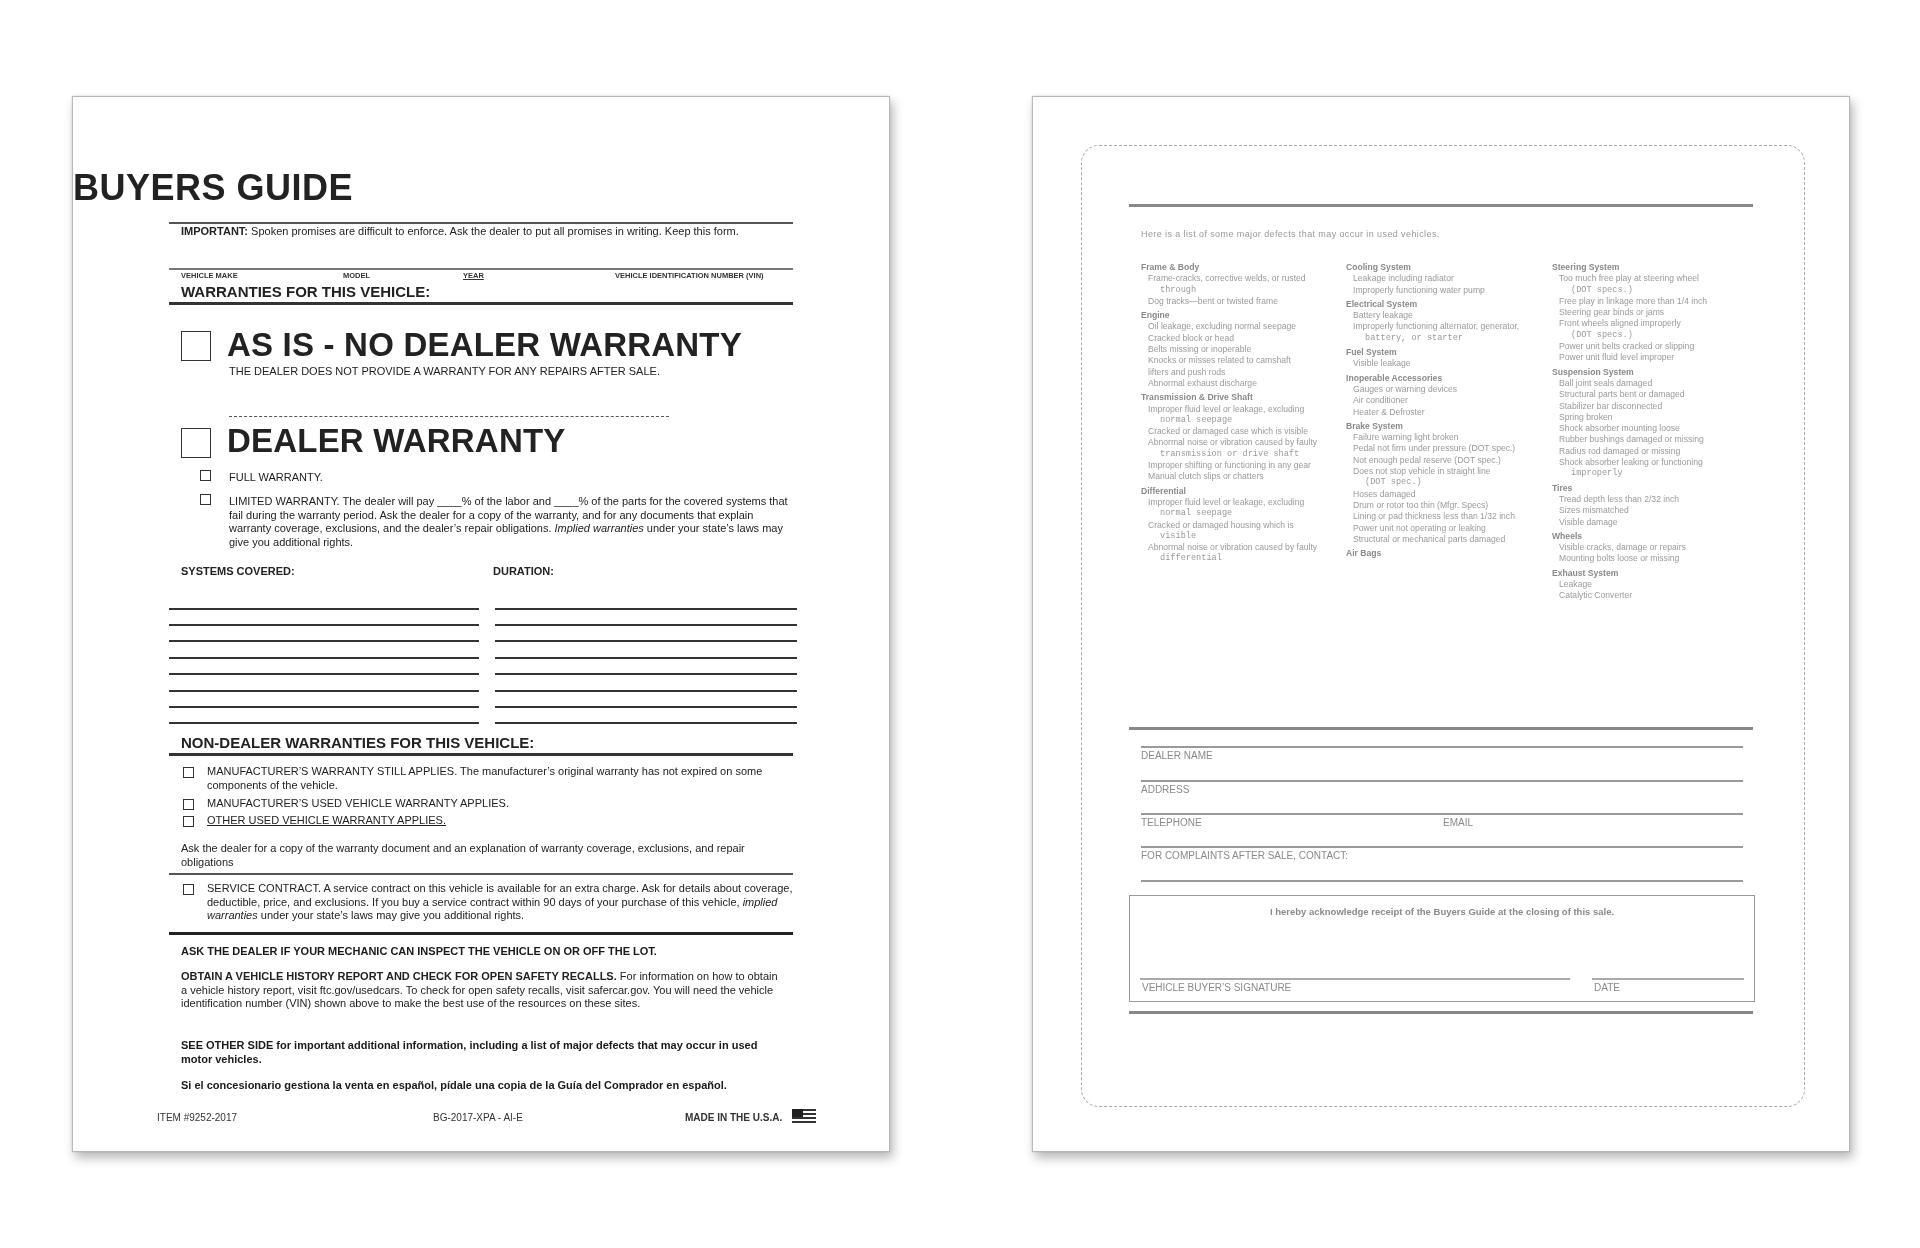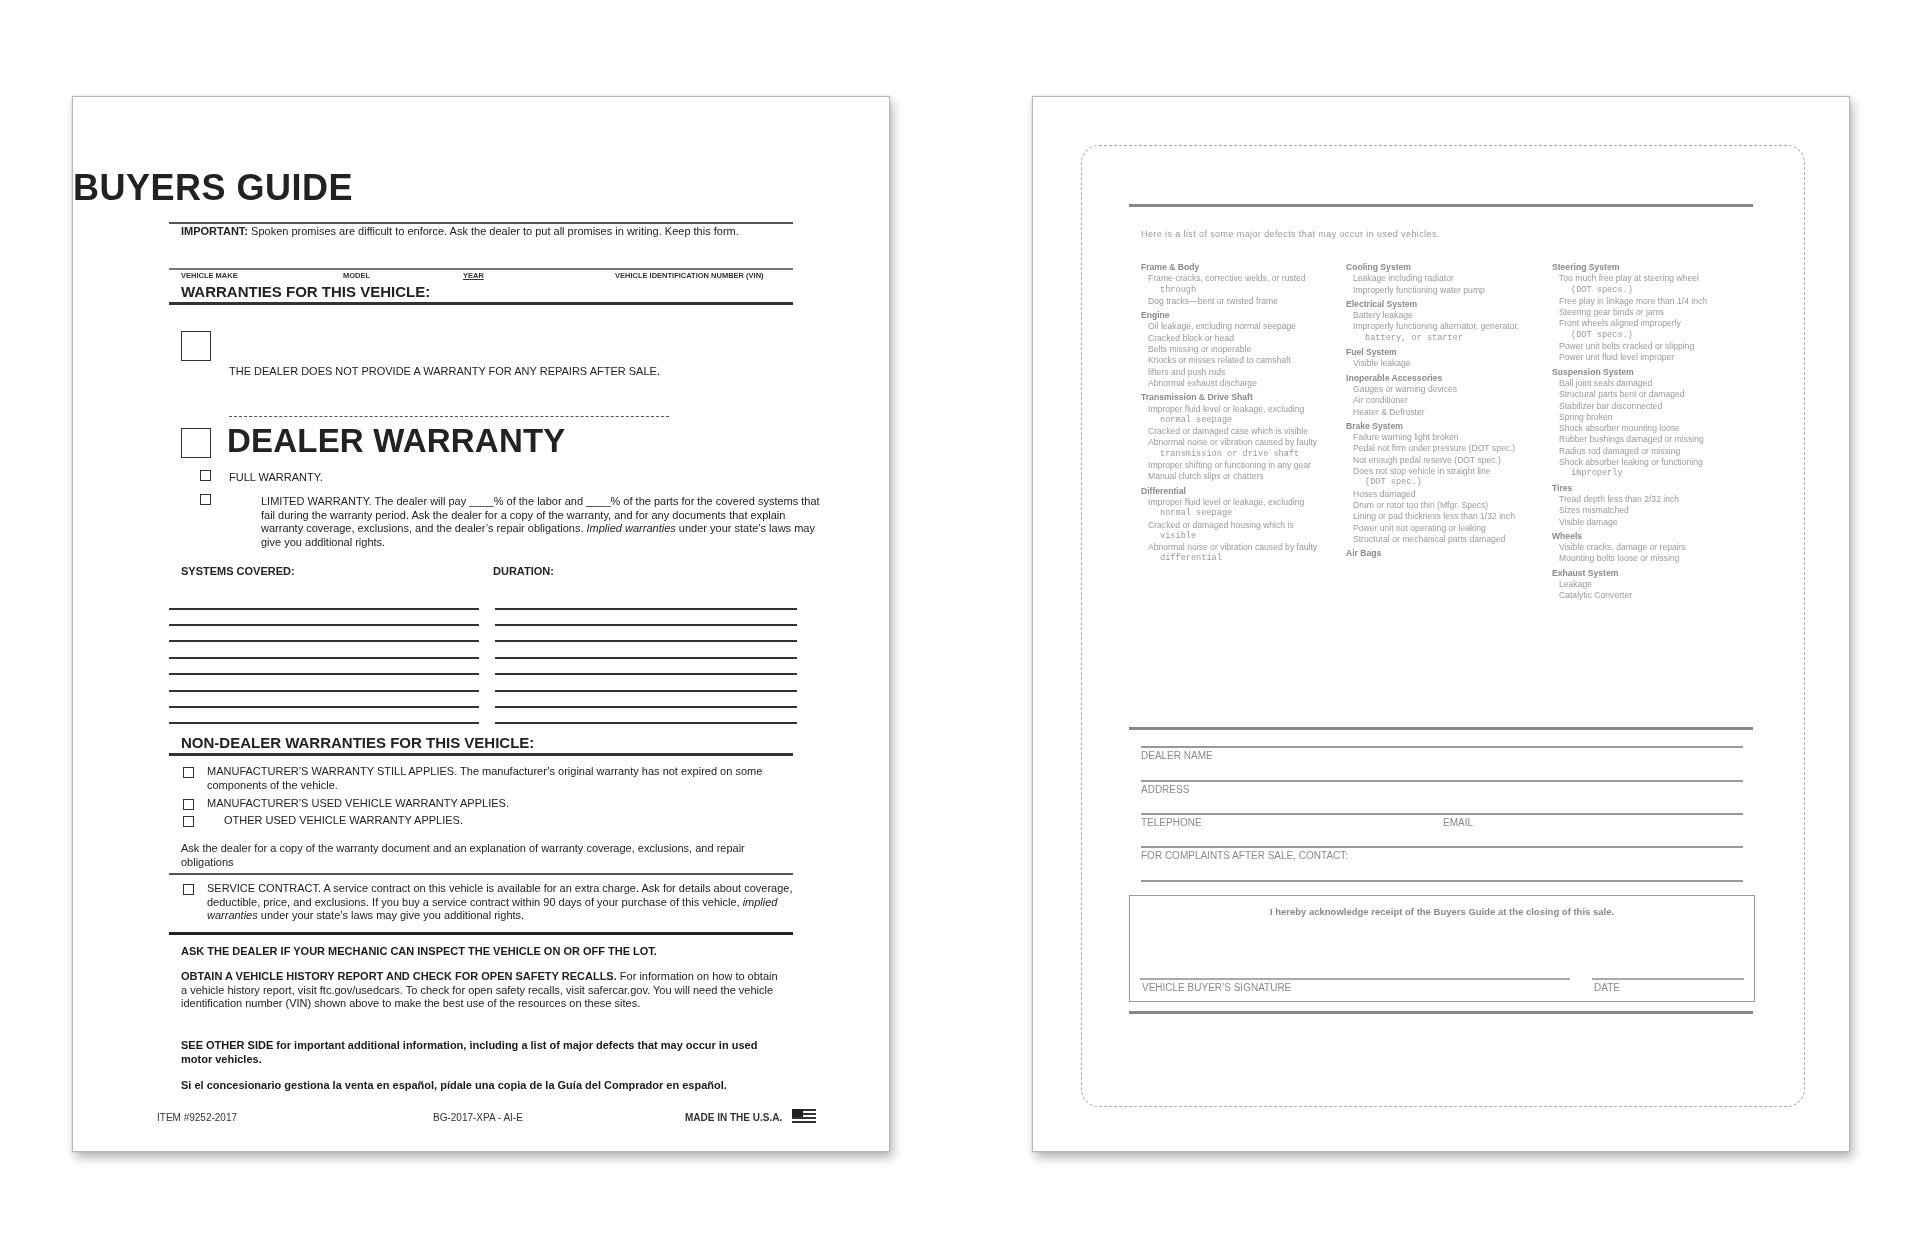--- a/index.html
+++ b/index.html
@@ -70,32 +70,33 @@
   <div class="abs vlabels">
     <span style="left:0;">VEHICLE MAKE</span>
     <span style="left:162px;">MODEL</span>
     <span style="left:282px;text-decoration:underline;">YEAR</span>
     <span style="left:434px;">VEHICLE IDENTIFICATION NUMBER (VIN)</span>
   </div>
   <div class="abs section-h" style="left:108px;top:186px;">WARRANTIES FOR THIS VEHICLE:</div>
   <div class="rule" style="top:205px;height:3px;background:#333;"></div>
 
   <div class="big-check" style="left:108px;top:234px;"></div>
+  <div class="abs big-h" style="left:154px;top:229px;">AS IS - NO DEALER WARRANTY</div>
   <div class="abs sub" style="left:156px;top:268px;">THE DEALER DOES NOT PROVIDE A WARRANTY FOR ANY REPAIRS AFTER SALE.</div>
 
   <div class="dash"></div>
 
   <div class="big-check" style="left:108px;top:331px;"></div>
   <div class="abs big-h" style="left:154px;top:325px;">DEALER WARRANTY</div>
 
   <div class="small-check" style="left:127px;top:373px;"></div>
   <div class="abs para" style="left:156px;top:374px;">FULL WARRANTY.</div>
 
   <div class="small-check" style="left:127px;top:397px;"></div>
-  <div class="abs para" style="left:156px;top:398px;width:560px;margin-left:32px;">
+  <div class="abs para" style="left:156px;top:398px;width:560px;">
     <span>LIMITED WARRANTY.  The dealer will pay ____% of the labor and ____% of the parts for the covered systems that fail during the warranty period.  Ask the dealer for a copy of the warranty, and for any documents that explain warranty coverage, exclusions, and the dealer’s repair obligations.  </span><i>Implied warranties</i><span> under your state’s laws may give you additional rights.</span>
   </div>
 
   <div class="abs colh" style="left:108px;top:468px;">SYSTEMS COVERED:</div>
   <div class="abs colh" style="left:420px;top:468px;">DURATION:</div>
 
   <div>
     <div class="wline" style="left:96px;width:310px;top:511px;"></div>
     <div class="wline" style="left:96px;width:310px;top:527px;"></div>
     <div class="wline" style="left:96px;width:310px;top:543px;"></div>
@@ -117,21 +118,21 @@
   </div>
 
   <div class="abs section-h" style="left:108px;top:637px;">NON-DEALER WARRANTIES FOR THIS VEHICLE:</div>
   <div class="rule" style="top:656px;height:3px;background:#333;"></div>
 
   <div class="small-check" style="left:110px;top:670px;"></div>
   <div class="abs para" style="left:134px;top:668px;width:585px;">MANUFACTURER’S WARRANTY STILL APPLIES.  The manufacturer’s original warranty has not expired on some components of the vehicle.</div>
   <div class="small-check" style="left:110px;top:702px;"></div>
   <div class="abs para" style="left:134px;top:700px;">MANUFACTURER’S USED VEHICLE WARRANTY APPLIES.</div>
   <div class="small-check" style="left:110px;top:719px;"></div>
-  <div class="abs para" style="left:151px;top:717px;">OTHER USED VEHICLE WARRANTY APPLIES.</div>
+  <div class="abs para" style="left:134px;top:717px;text-decoration:underline;">OTHER USED VEHICLE WARRANTY APPLIES.</div>
 
   <div class="abs para" style="left:108px;top:745px;width:610px;">Ask the dealer for a copy of the warranty document and an explanation of warranty coverage, exclusions, and repair obligations</div>
   <div class="rule" style="top:776px;height:2px;background:#555;"></div>
 
   <div class="small-check" style="left:110px;top:787px;"></div>
   <div class="abs para" style="left:134px;top:785px;width:590px;">
     <span>SERVICE CONTRACT.  A service contract on this vehicle is available for an extra charge.  Ask for details about coverage, deductible, price, and exclusions.  If you buy a service contract within 90 days of your purchase of this vehicle, </span><i>implied warranties</i><span> under your state’s laws may give you additional rights.</span>
   </div>
   <div class="rule" style="top:835px;height:3px;background:#222;"></div>
 

